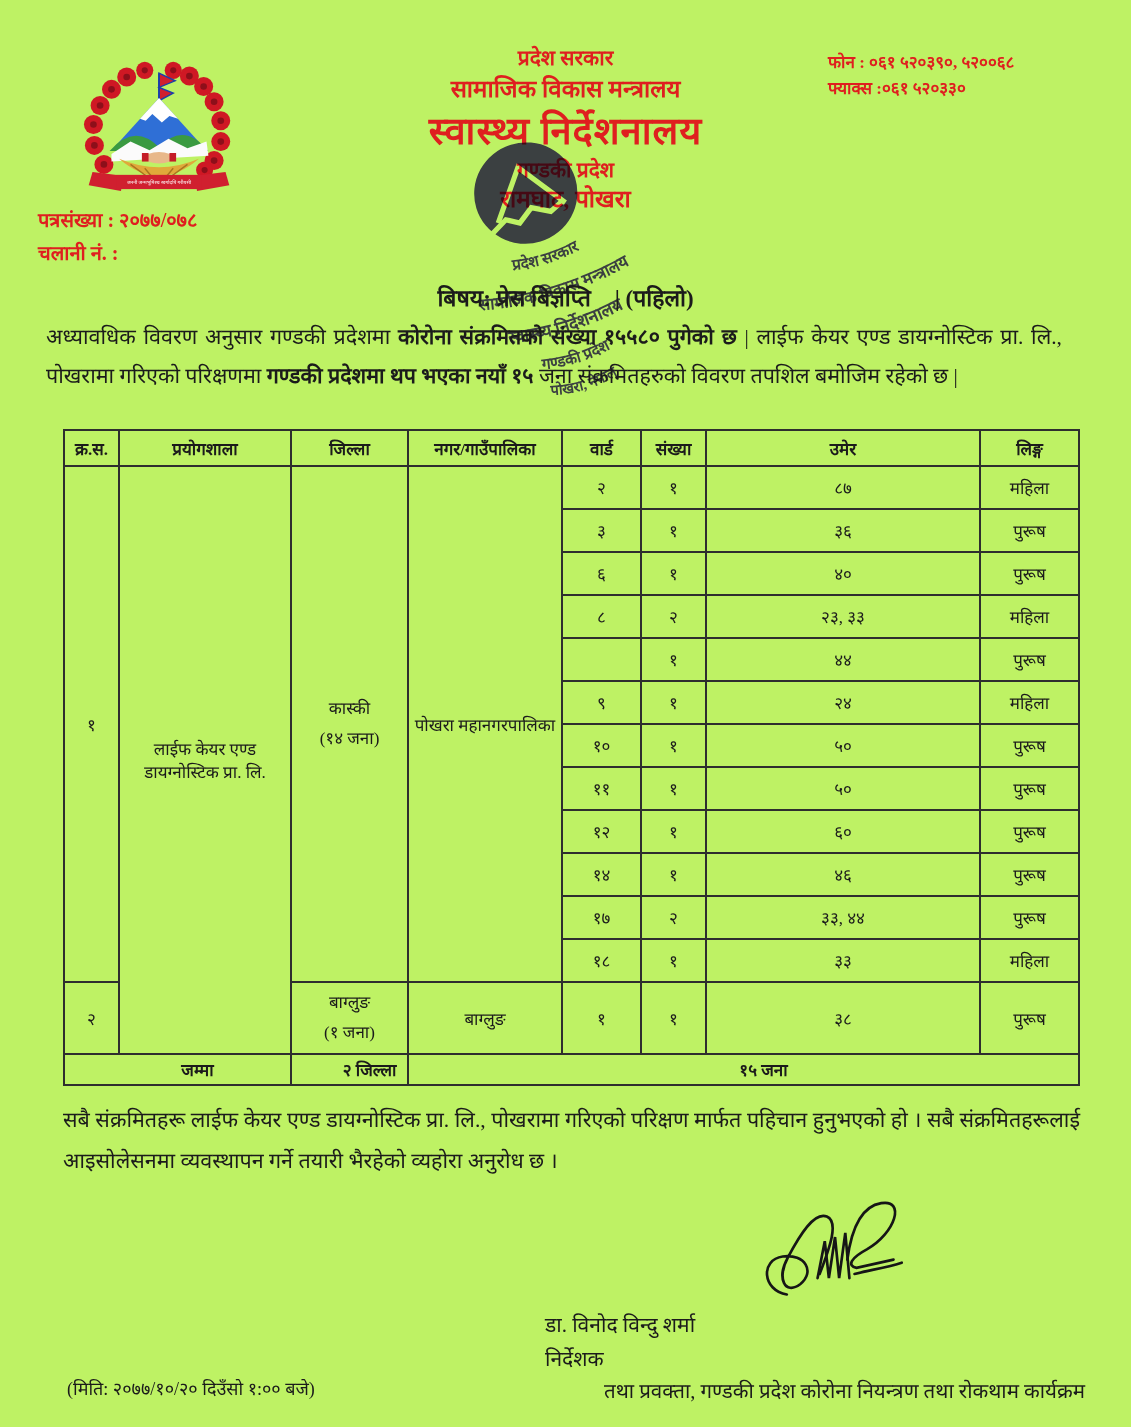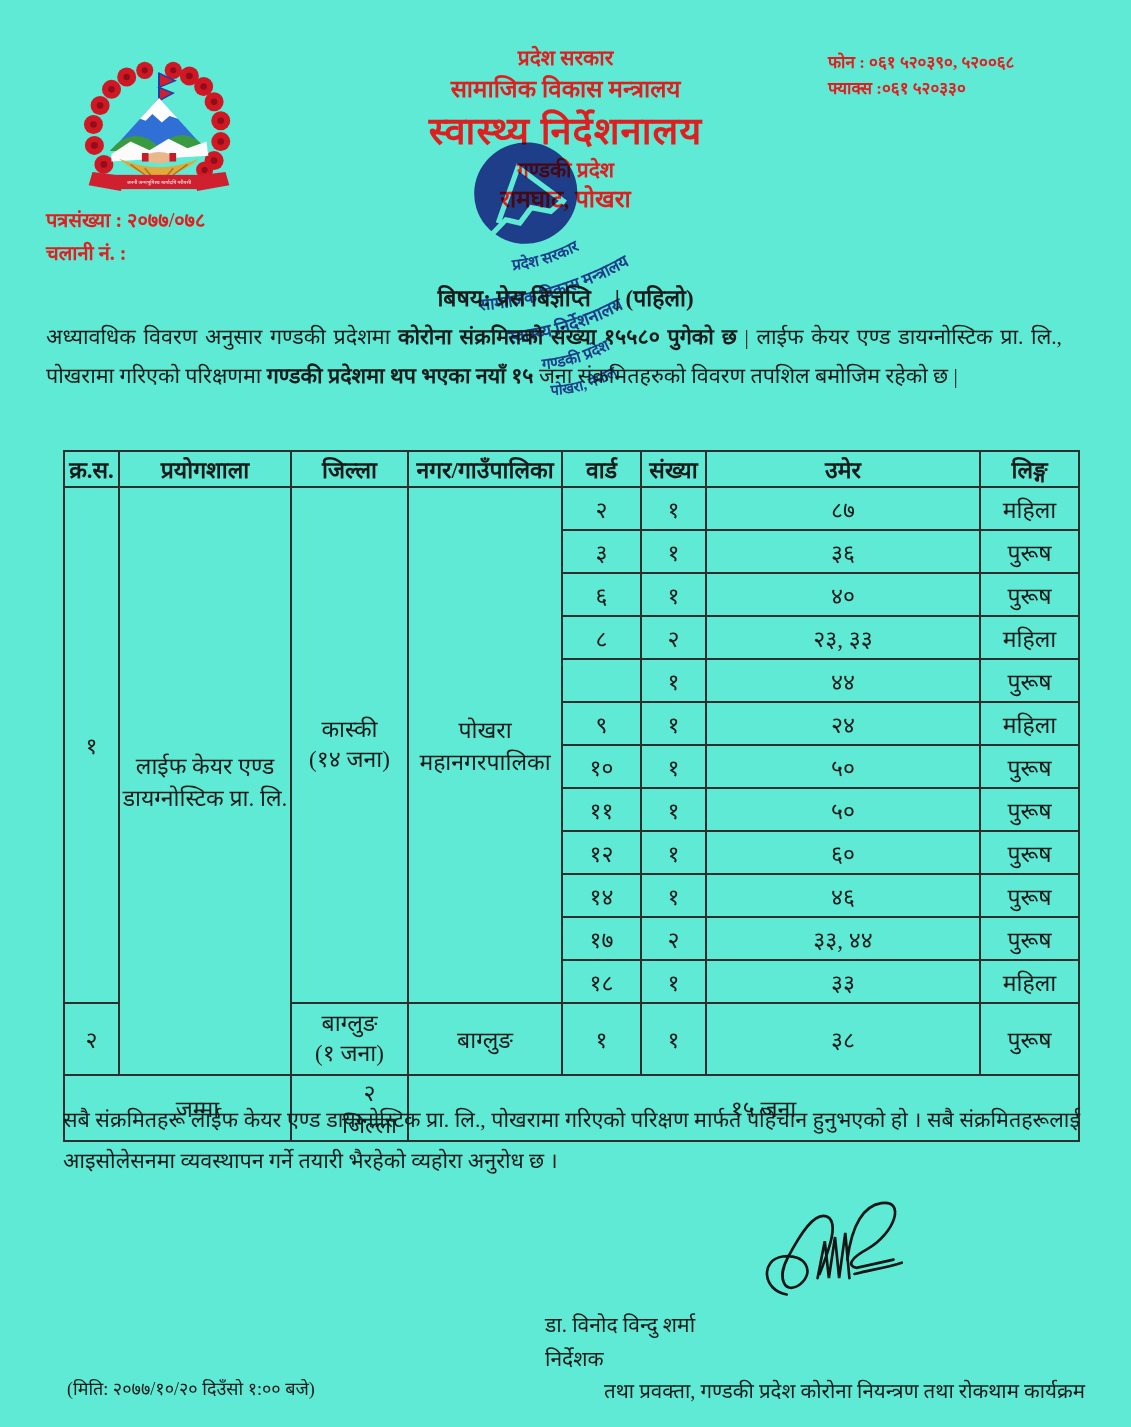--- a/index.html
+++ b/index.html
@@ -1,44 +1,44 @@
 <!DOCTYPE html>
 <html><head>
 <meta charset="utf-8">
 <style>
   html,body{margin:0;padding:0;background:#e9e9e9;}
   .page{
-    position:relative; width:1131px; height:1427px; background:#5eead4;
+    position:relative; width:1131px; height:1427px; background:#bef264;
     font-family:"Liberation Serif","DejaVu Serif",serif;
     color:#1b1b1b; overflow:hidden;
   }
   .bold{font-weight:bold;}
   
   .emblem{position:absolute; left:60px; top:58px; width:198px; height:152px;}
   .head-center{position:absolute; left:0; top:44px; width:1131px; text-align:center; color:#df1f1f; font-weight:bold;}
   .hc-govt{font-size:21px; line-height:28px;}
   .hc-ministry{font-size:24px; line-height:34px;}
   .hc-directorate{font-size:38px; line-height:50px; letter-spacing:1px;}
   .hc-province{font-size:21px; line-height:28px;}
   .hc-address{font-size:24px; line-height:31px;}
   .contact{position:absolute; left:828px; top:50px; color:#df1f1f; font-weight:bold; font-size:17px; line-height:26px; white-space:nowrap;}
-  .letterno{position:absolute; left:46px; top:204px; color:#df1f1f; font-weight:bold; font-size:20px; line-height:33px; white-space:nowrap;}
+  .letterno{position:absolute; left:38px; top:204px; color:#df1f1f; font-weight:bold; font-size:20px; line-height:33px; white-space:nowrap;}
   .stamp{position:absolute; left:404px; top:126px; width:310px; height:300px; opacity:0.9; mix-blend-mode:multiply; pointer-events:none;}
   
   .subject{position:absolute; left:0; top:281px; width:1131px; text-align:center; font-size:23px; font-weight:bold;}
   .subject span{margin:4px 9px;}
   
   .body-par{position:absolute; left:46px; top:318px; width:1016px; font-size:21.5px; line-height:39px; text-align:justify; margin:0;}
   
-  table.cases{position:absolute; left:63px; top:450px; width:1015px; border-collapse:collapse; table-layout:fixed; font-size:23px;}
+  table.cases{position:absolute; left:63px; top:429px; width:1015px; border-collapse:collapse; table-layout:fixed; font-size:17px;}
   table.cases td{border:2px solid #2e2e2e; text-align:center; vertical-align:middle; padding:0 2px; overflow:hidden;}
   tr.hdr td{height:34px; font-weight:bold;}
   tr.wr td{height:41px;}
   tr.bg td{height:70px;}
-  tr.tot td{height:29px; font-weight:normal;padding-left:42px;}
+  tr.tot td{height:29px; font-weight:bold;padding-left:42px;}
   .two-line div{line-height:30px;}
   
   .closing{position:absolute; left:63px; top:1100px; width:1017px; font-size:21.5px; line-height:41px; text-align:justify; margin:0;}
   
   .sig-svg{position:absolute; left:756px; top:1196px; width:195px; height:118px;}
   .sig-block{position:absolute; left:545px; top:1308px; width:540px; font-size:21px; line-height:34px;}
   .foot-date{position:absolute; left:35px; top:1376px; font-size:18px; white-space:nowrap;margin-left:32px;}
   .foot-role{position:absolute; left:545px; top:1376px; width:540px; text-align:right; font-size:20.5px; white-space:nowrap;}
 </style>
 </head>

